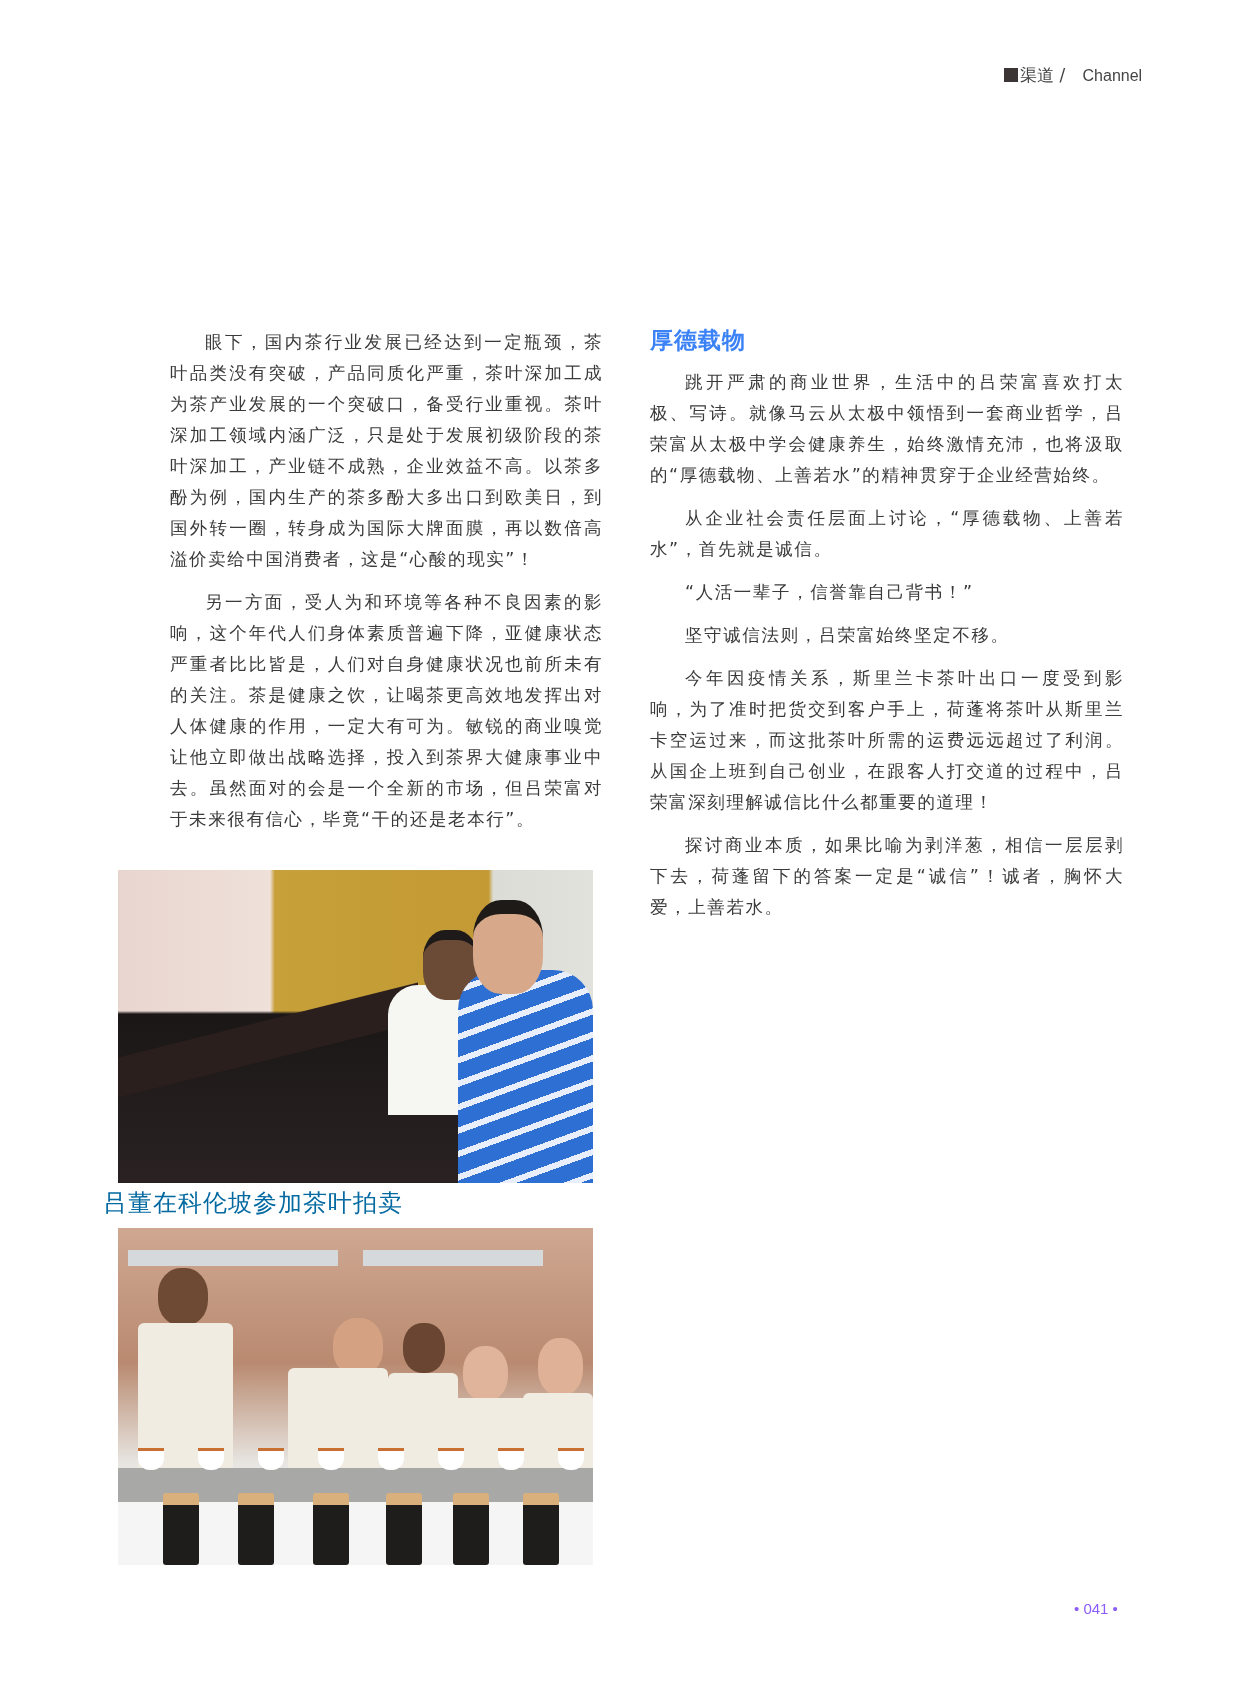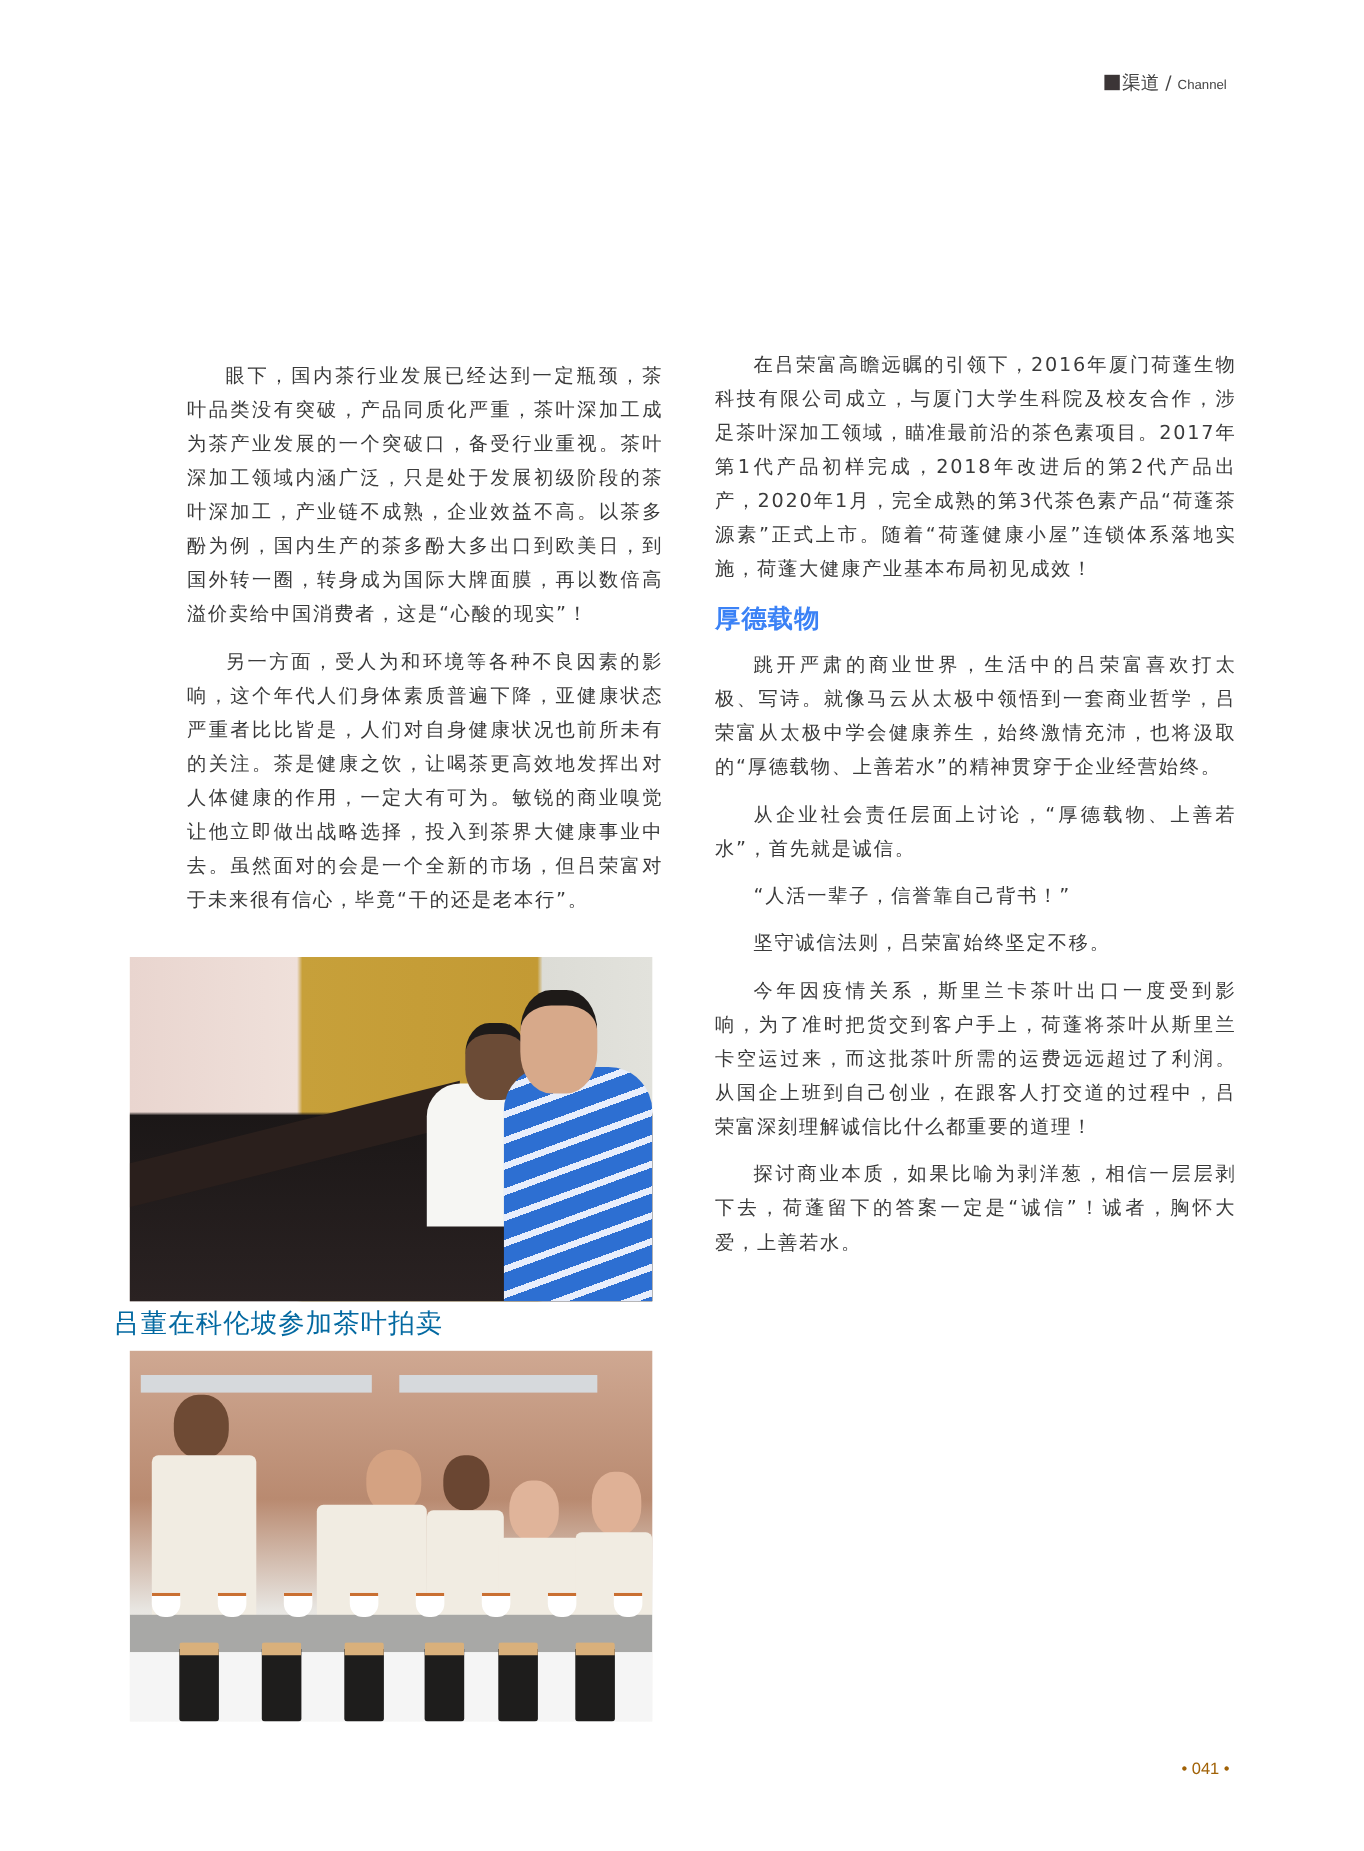--- a/index.html
+++ b/index.html
@@ -1,20 +1,20 @@
 <!DOCTYPE html>
 <html><head>
 <meta charset="utf-8">
 <style>
   html, body { margin:0; padding:0; background:#ffffff; }
   body { width:1240px; height:1683px; position:relative; overflow:hidden;
          font-family:"DejaVu Sans","Liberation Sans",sans-serif; color:#3a3a3a; }
   .header { position:absolute; top:64px; left:1004px; font-size:17px; color:#444; white-space:nowrap; }
   .header .sq { display:inline-block; width:14px; height:14px; background:#3b3536; vertical-align:-1px; margin-right:2px; }
-  .header .en { font-family:"Liberation Sans",sans-serif; font-size:12px; }
+  .header .en { font-family:"Liberation Sans",sans-serif; font-size:16px;margin-left:12px; }
   .col { position:absolute; font-size:17.5px; line-height:31px; letter-spacing:1.6px; text-align:justify; }
   .col p { margin:0 0 12px 0; text-indent:2em; }
   .col-left { left:170px; top:327px; width:433px; }
   .col-right { left:650px; top:317px; width:474px; }
   .section-title { font-size:23px; font-weight:bold; color:#3b82f6; margin:6px 0 10px 0; letter-spacing:1px; line-height:34px; }
   .photo { position:absolute; overflow:hidden; }
   .photo1 { left:118px; top:870px; width:475px; height:313px;
     background:
       linear-gradient(180deg, rgba(0,0,0,0) 0%, rgba(0,0,0,0) 45%, #1b1717 46%, #2a2222 100%),
       linear-gradient(90deg, #e9d5cf 0%, #efe0da 32%, #c7a03a 33%, #c39a34 78%, #dcdcd6 79%, #e2e2dc 100%); }
@@ -27,21 +27,21 @@
   .photo2 { left:118px; top:1228px; width:475px; height:337px;
     background: linear-gradient(180deg, #cfa892 0%, #b98a70 40%, #e8e6e2 70%, #f4f4f2 100%); }
   .photo2 .lamp { position:absolute; height:16px; background:#d6d9dc; top:22px; }
   .photo2 .apron { position:absolute; background:#f1ece2; border-radius:6px 6px 0 0; }
   .photo2 .face { position:absolute; border-radius:45%; }
   .photo2 .counter { position:absolute; left:0; top:240px; width:475px; height:34px; background:#a8a8a6; }
   .photo2 .table { position:absolute; left:0; top:274px; width:475px; height:63px; background:#f5f5f5; }
   .photo2 .jar { position:absolute; top:265px; width:36px; height:60px; background:#1e1d1c; border-top:12px solid #d9b07b; border-radius:3px; }
   .photo2 .cup { position:absolute; top:220px; width:26px; height:22px; background:#ffffff; border-radius:0 0 12px 12px; box-shadow:inset 0 3px 0 #c96f31; }
   .caption { position:absolute; left:103px; top:1187px; font-size:24px; color:#0369a1; letter-spacing:1px; }
-  .pageno { position:absolute; left:1074px; top:1600px; font-size:15px; color:#a16207; font-family:"Liberation Sans",sans-serif; }
+  .pageno { position:absolute; left:1074px; top:1600px; font-size:15px; color:#8b5cf6; font-family:"Liberation Sans",sans-serif; }
 </style>
 </head>
 <body>
 
 <div class="header">
   <span class="sq"></span><span>渠道</span>
   <span>/</span>
   <span class="en">Channel</span>
 </div>
 
@@ -84,21 +84,20 @@
   <div class="table"></div>
   <div class="jar" style="left:45px;"></div>
   <div class="jar" style="left:120px;"></div>
   <div class="jar" style="left:195px;"></div>
   <div class="jar" style="left:268px;"></div>
   <div class="jar" style="left:335px;"></div>
   <div class="jar" style="left:405px;"></div>
 </div>
 
 <div class="col col-right">
-  <p>在吕荣富高瞻远瞩的引领下，2016年厦门荷蓬生物科技有限公司成立，与厦门大学生科院及校友合作，涉足茶叶深加工领域，瞄准最前沿的茶色素项目。2017年第1代产品初样完成，2018年改进后的第2代产品出产，2020年1月，完全成熟的第3代茶色素产品“荷蓬茶源素”正式上市。随着“荷蓬健康小屋”连锁体系落地实施，荷蓬大健康产业基本布局初见成效！</p>
   <div class="section-title">厚德载物</div>
   <p>跳开严肃的商业世界，生活中的吕荣富喜欢打太极、写诗。就像马云从太极中领悟到一套商业哲学，吕荣富从太极中学会健康养生，始终激情充沛，也将汲取的“厚德载物、上善若水”的精神贯穿于企业经营始终。</p>
   <p>从企业社会责任层面上讨论，“厚德载物、上善若水”，首先就是诚信。</p>
   <p>“人活一辈子，信誉靠自己背书！”</p>
   <p>坚守诚信法则，吕荣富始终坚定不移。</p>
   <p>今年因疫情关系，斯里兰卡茶叶出口一度受到影响，为了准时把货交到客户手上，荷蓬将茶叶从斯里兰卡空运过来，而这批茶叶所需的运费远远超过了利润。从国企上班到自己创业，在跟客人打交道的过程中，吕荣富深刻理解诚信比什么都重要的道理！</p>
   <p>探讨商业本质，如果比喻为剥洋葱，相信一层层剥下去，荷蓬留下的答案一定是“诚信”！诚者，胸怀大爱，上善若水。</p>
 </div>
 
 <div class="pageno">• 041 •</div>

